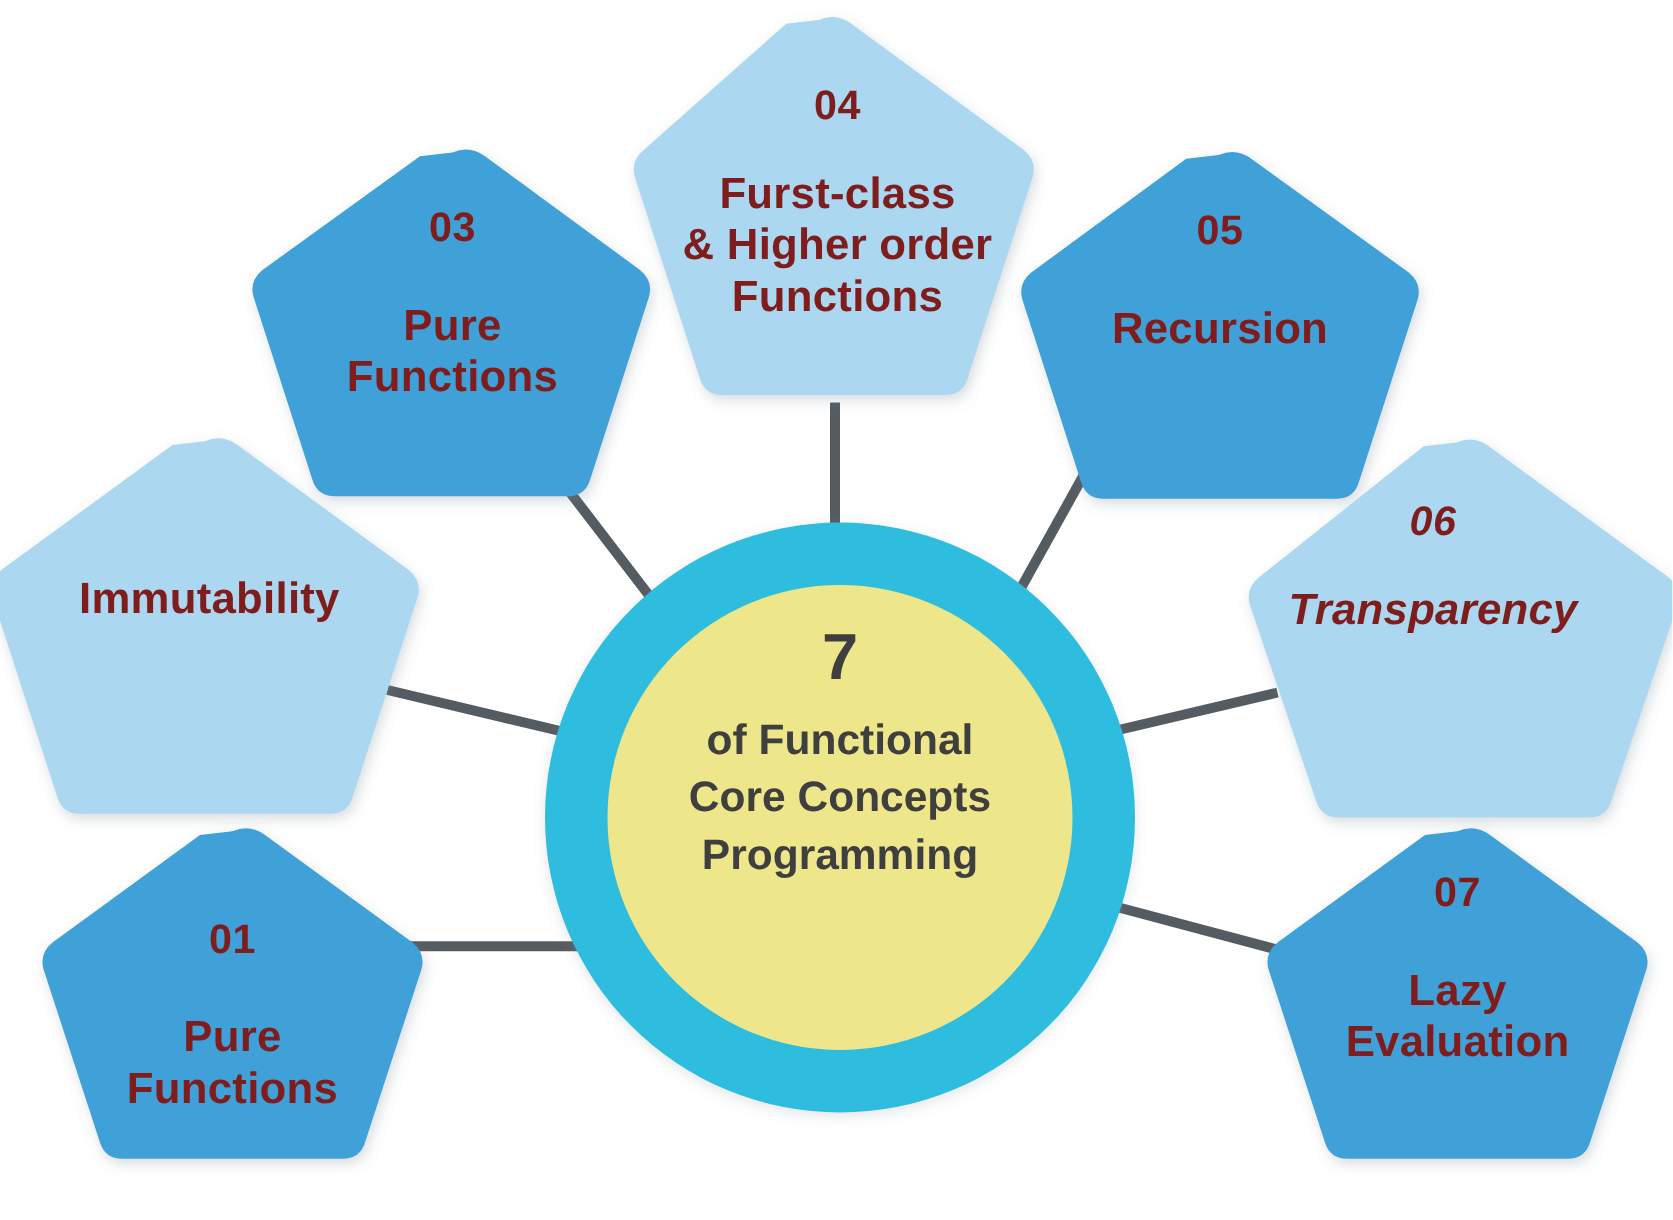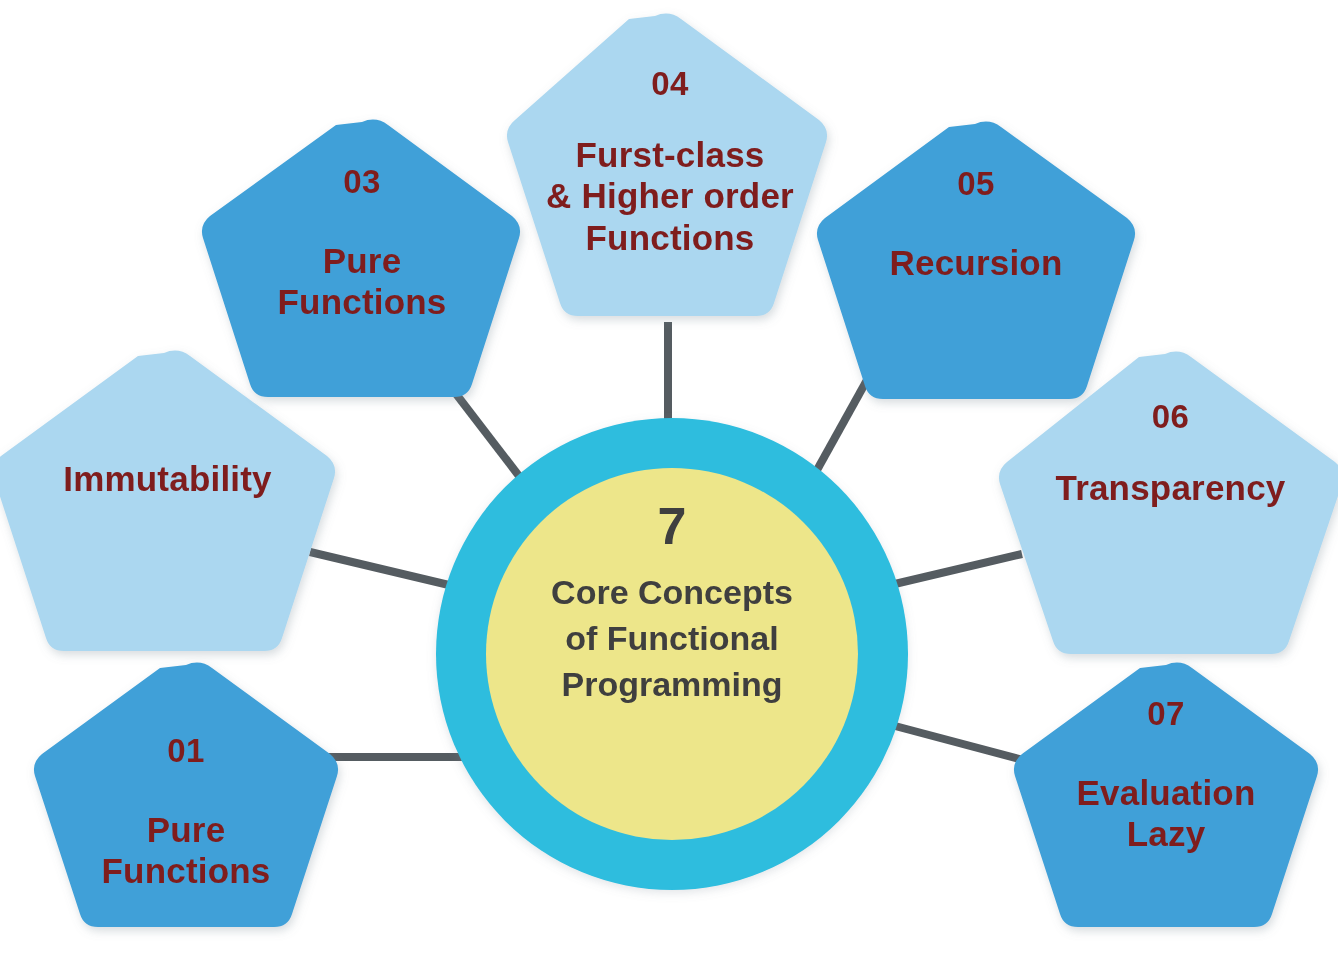--- a/index.html
+++ b/index.html
@@ -123,22 +123,22 @@
 
     <g filter="url(#hubShadow)">
       <circle cx="672" cy="654" r="236" fill="#2ebdde"></circle>
       <circle cx="672" cy="654" r="186" fill="#ede68a"></circle>
     </g>
   </svg>
 
   <div id="hub-text">
     <div id="hub-number">7</div>
     <div id="hub-title">
+      <div>of Functional</div>
       <div>Core Concepts</div>
-      <div>of Functional</div>
       <div>Programming</div>
     </div>
   </div>
 
   <div class="node-text" style="left:36px; top:732px; width:300px;">
     <div class="node-num">01</div>
     <div class="gap-lg"></div>
     <div class="node-label">Pure</div>
     <div class="node-label">Functions</div>
   </div>
@@ -163,26 +163,26 @@
     <div class="node-label">&amp; Higher order</div>
     <div class="node-label">Functions</div>
   </div>
 
   <div class="node-text" style="left:826px; top:165px; width:300px;">
     <div class="node-num">05</div>
     <div class="gap-lg"></div>
     <div class="node-label">Recursion</div>
   </div>
 
-  <div class="node-text" style="left:1018px; top:398px; width:305px;">
+  <div class="node-text" style="left:994px; top:398px; width:305px;font-style:italic;">
     <div class="node-num">06</div>
     <div class="gap-md"></div>
     <div class="node-label">Transparency</div>
   </div>
 
   <div class="node-text" style="left:1016px; top:695px; width:300px;">
     <div class="node-num">07</div>
     <div class="gap-lg"></div>
+    <div class="node-label">Lazy</div>
     <div class="node-label">Evaluation</div>
-    <div class="node-label">Lazy</div>
   </div>
 
 </div>
 
 </body></html>

